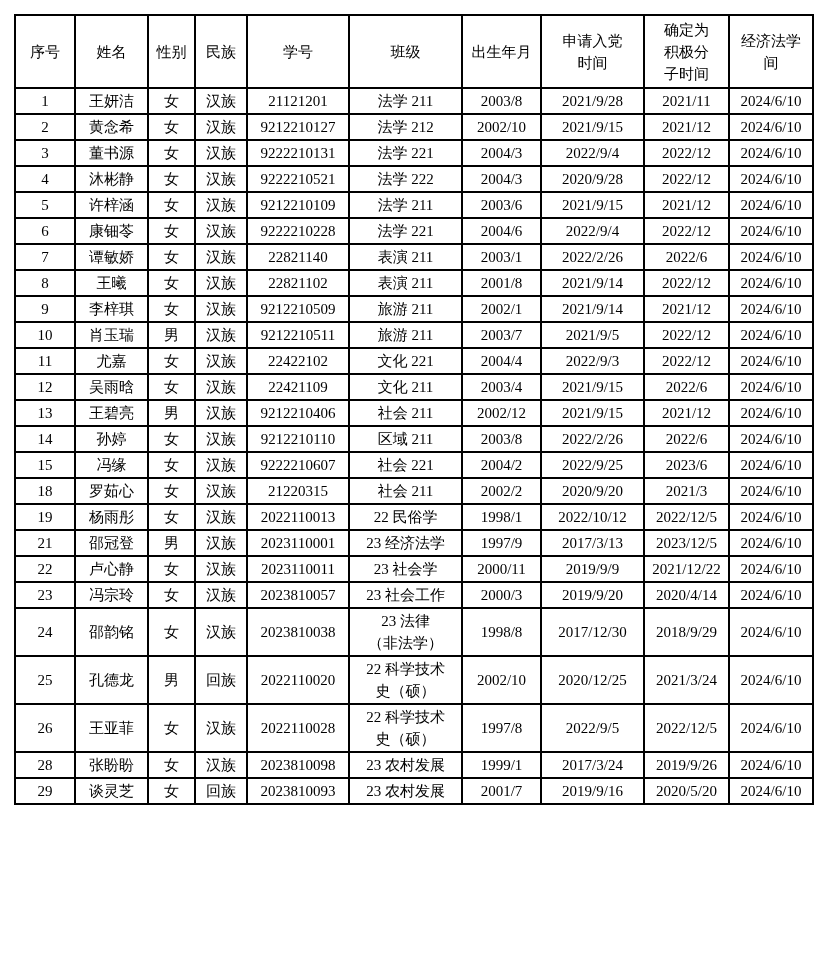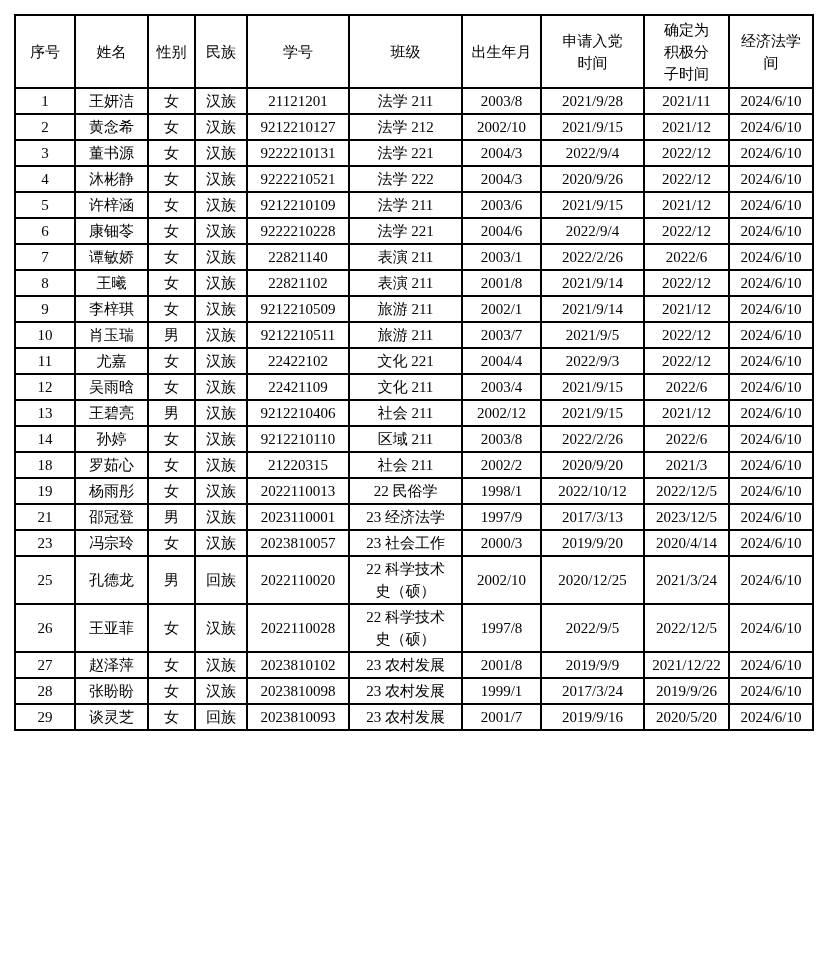--- a/index.html
+++ b/index.html
@@ -122,21 +122,21 @@
           <td>2024/6/10</td>
         </tr>
         <tr>
           <td>4</td>
           <td>沐彬静</td>
           <td>女</td>
           <td>汉族</td>
           <td>9222210521</td>
           <td>法学 222</td>
           <td>2004/3</td>
-          <td>2020/9/26</td>
+          <td>2020/9/28</td>
           <td>2022/12</td>
           <td>2024/6/10</td>
         </tr>
         <tr>
           <td>5</td>
           <td>许梓涵</td>
           <td>女</td>
           <td>汉族</td>
           <td>9212210109</td>
           <td>法学 211</td>
@@ -247,20 +247,32 @@
           <td>女</td>
           <td>汉族</td>
           <td>9212210110</td>
           <td>区域 211</td>
           <td>2003/8</td>
           <td>2022/2/26</td>
           <td>2022/6</td>
           <td>2024/6/10</td>
         </tr>
         <tr>
+          <td>15</td>
+          <td>冯缘</td>
+          <td>女</td>
+          <td>汉族</td>
+          <td>9222210607</td>
+          <td>社会 221</td>
+          <td>2004/2</td>
+          <td>2022/9/25</td>
+          <td>2023/6</td>
+          <td>2024/6/10</td>
+        </tr>
+        <tr>
           <td>18</td>
           <td>罗茹心</td>
           <td>女</td>
           <td>汉族</td>
           <td>21220315</td>
           <td>社会 211</td>
           <td>2002/2</td>
           <td>2020/9/20</td>
           <td>2021/3</td>
           <td>2024/6/10</td>
@@ -283,29 +295,54 @@
           <td>男</td>
           <td>汉族</td>
           <td>2023110001</td>
           <td>23 经济法学</td>
           <td>1997/9</td>
           <td>2017/3/13</td>
           <td>2023/12/5</td>
           <td>2024/6/10</td>
         </tr>
         <tr>
+          <td>22</td>
+          <td>卢心静</td>
+          <td>女</td>
+          <td>汉族</td>
+          <td>2023110011</td>
+          <td>23 社会学</td>
+          <td>2000/11</td>
+          <td>2019/9/9</td>
+          <td>2021/12/22</td>
+          <td>2024/6/10</td>
+        </tr>
+        <tr>
           <td>23</td>
           <td>冯宗玲</td>
           <td>女</td>
           <td>汉族</td>
           <td>2023810057</td>
           <td>23 社会工作</td>
           <td>2000/3</td>
           <td>2019/9/20</td>
           <td>2020/4/14</td>
+          <td>2024/6/10</td>
+        </tr>
+        <tr>
+          <td>24</td>
+          <td>邵韵铭</td>
+          <td>女</td>
+          <td>汉族</td>
+          <td>2023810038</td>
+          <td>23 法律
+（非法学）</td>
+          <td>1998/8</td>
+          <td>2017/12/30</td>
+          <td>2018/9/29</td>
           <td>2024/6/10</td>
         </tr>
         <tr>
           <td>25</td>
           <td>孔德龙</td>
           <td>男</td>
           <td>回族</td>
           <td>2022110020</td>
           <td>22 科学技术
 史（硕）</td>
@@ -321,32 +358,20 @@
           <td>汉族</td>
           <td>2022110028</td>
           <td>22 科学技术
 史（硕）</td>
           <td>1997/8</td>
           <td>2022/9/5</td>
           <td>2022/12/5</td>
           <td>2024/6/10</td>
         </tr>
         <tr>
-          <td>27</td>
-          <td>赵泽萍</td>
-          <td>女</td>
-          <td>汉族</td>
-          <td>2023810102</td>
-          <td>23 农村发展</td>
-          <td>2001/8</td>
-          <td>2019/9/9</td>
-          <td>2021/12/22</td>
-          <td>2024/6/10</td>
-        </tr>
-        <tr>
           <td>28</td>
           <td>张盼盼</td>
           <td>女</td>
           <td>汉族</td>
           <td>2023810098</td>
           <td>23 农村发展</td>
           <td>1999/1</td>
           <td>2017/3/24</td>
           <td>2019/9/26</td>
           <td>2024/6/10</td>

